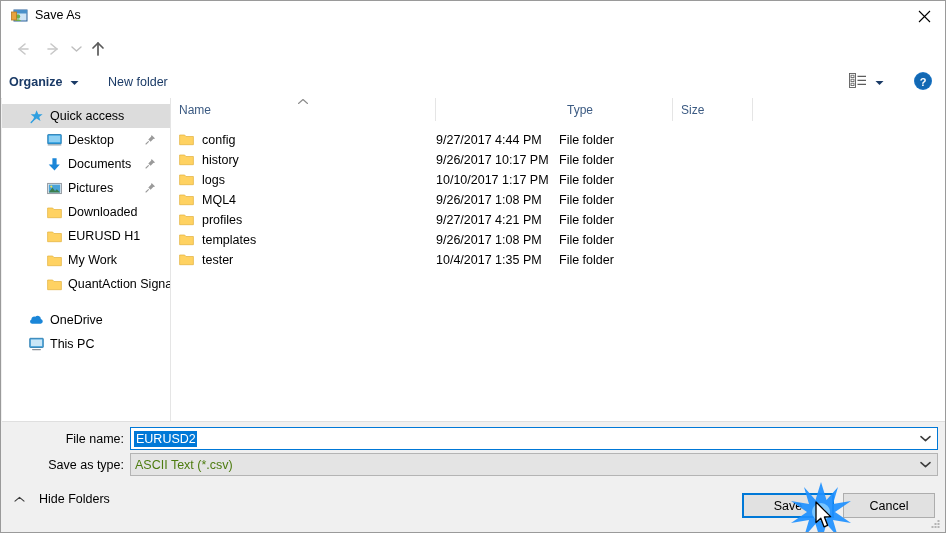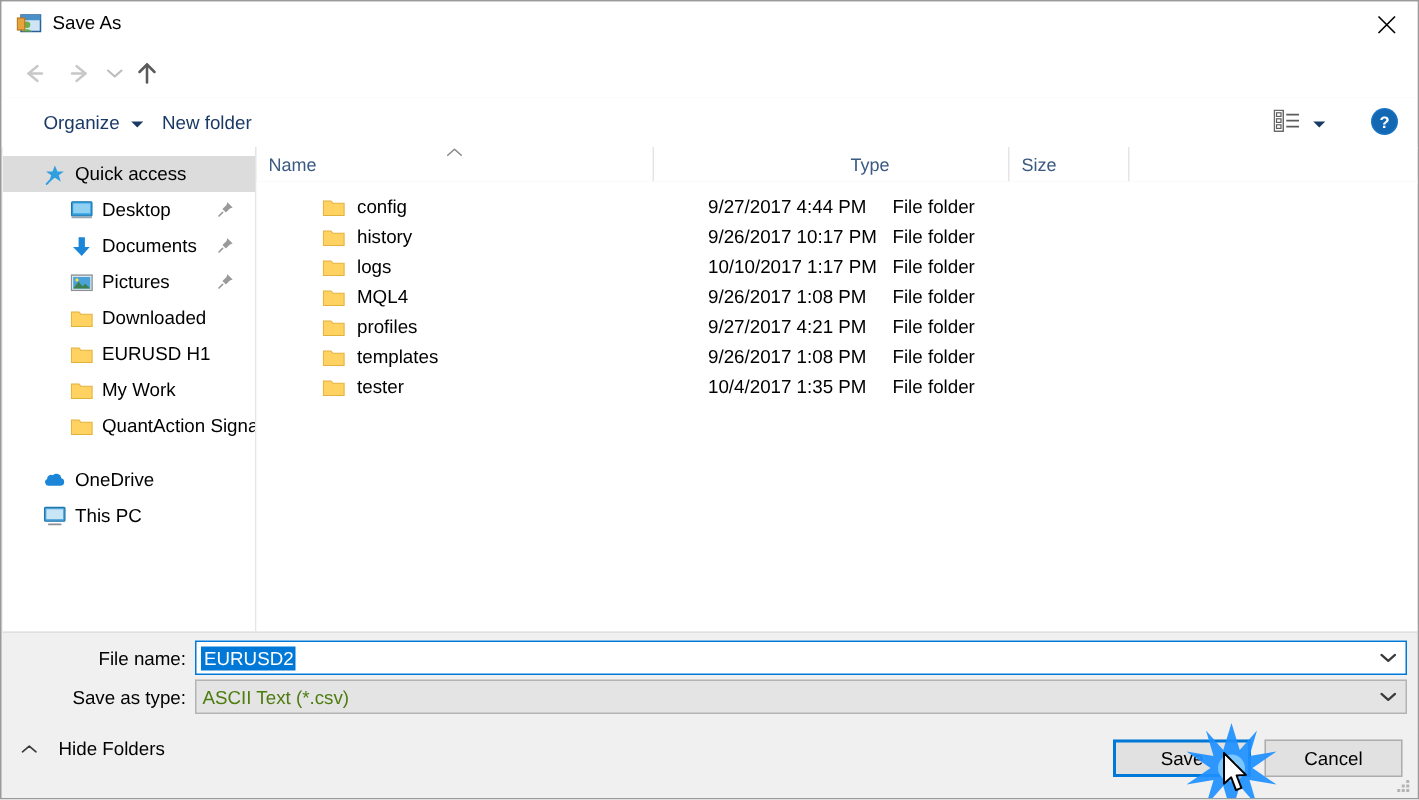--- a/index.html
+++ b/index.html
@@ -99,21 +99,21 @@
   .toolbar{
     position:absolute;left:0;top:64px;width:946px;height:33px;
     background:#ffffff;
     border-bottom:1px solid #e5e5e5;
   }
   .tb-item{
     position:absolute;top:6px;height:21px;
     display:flex;align-items:center;
     font-size:12.5px;color:#1a3a66;
   }
-  .tb-organize{left:28px;}
+  .tb-organize{left:8px;font-weight:bold;}
   .tb-organize .tb-caret{margin-left:7px;}
   .tb-newfolder{left:107px;}
   .tb-view{
     position:absolute;left:848px;top:6px;height:21px;
     display:flex;align-items:center;gap:8px;
   }
   .tb-help{
     position:absolute;left:912px;top:6px;width:20px;height:20px;
   }
 
@@ -170,21 +170,21 @@
   
   .filelist{
     position:absolute;left:170px;top:120px;width:775px;height:300px;
     background:#ffffff;overflow:hidden;
   }
   .frow{
     position:relative;height:20px;
     display:flex;align-items:center;
     font-size:12.5px;color:#000;
   }
-  .fcell{position:absolute;top:0;height:20px;display:flex;align-items:flex-end;white-space:nowrap;margin-left:36px;}
+  .fcell{position:absolute;top:8px;height:20px;display:flex;align-items:flex-start;white-space:nowrap;}
   .fc-name{left:8px;}
   .fc-name .folder-ico{margin-right:8px;display:flex;align-items:center;}
   .fc-date{left:265px;color:#000;}
   .fc-type{left:388px;color:#000;}
   .fc-size{left:502px;color:#000;}
 
   
   .formarea{
     position:absolute;left:1px;top:420px;width:944px;height:66px;
     background:#f0f0f0;

